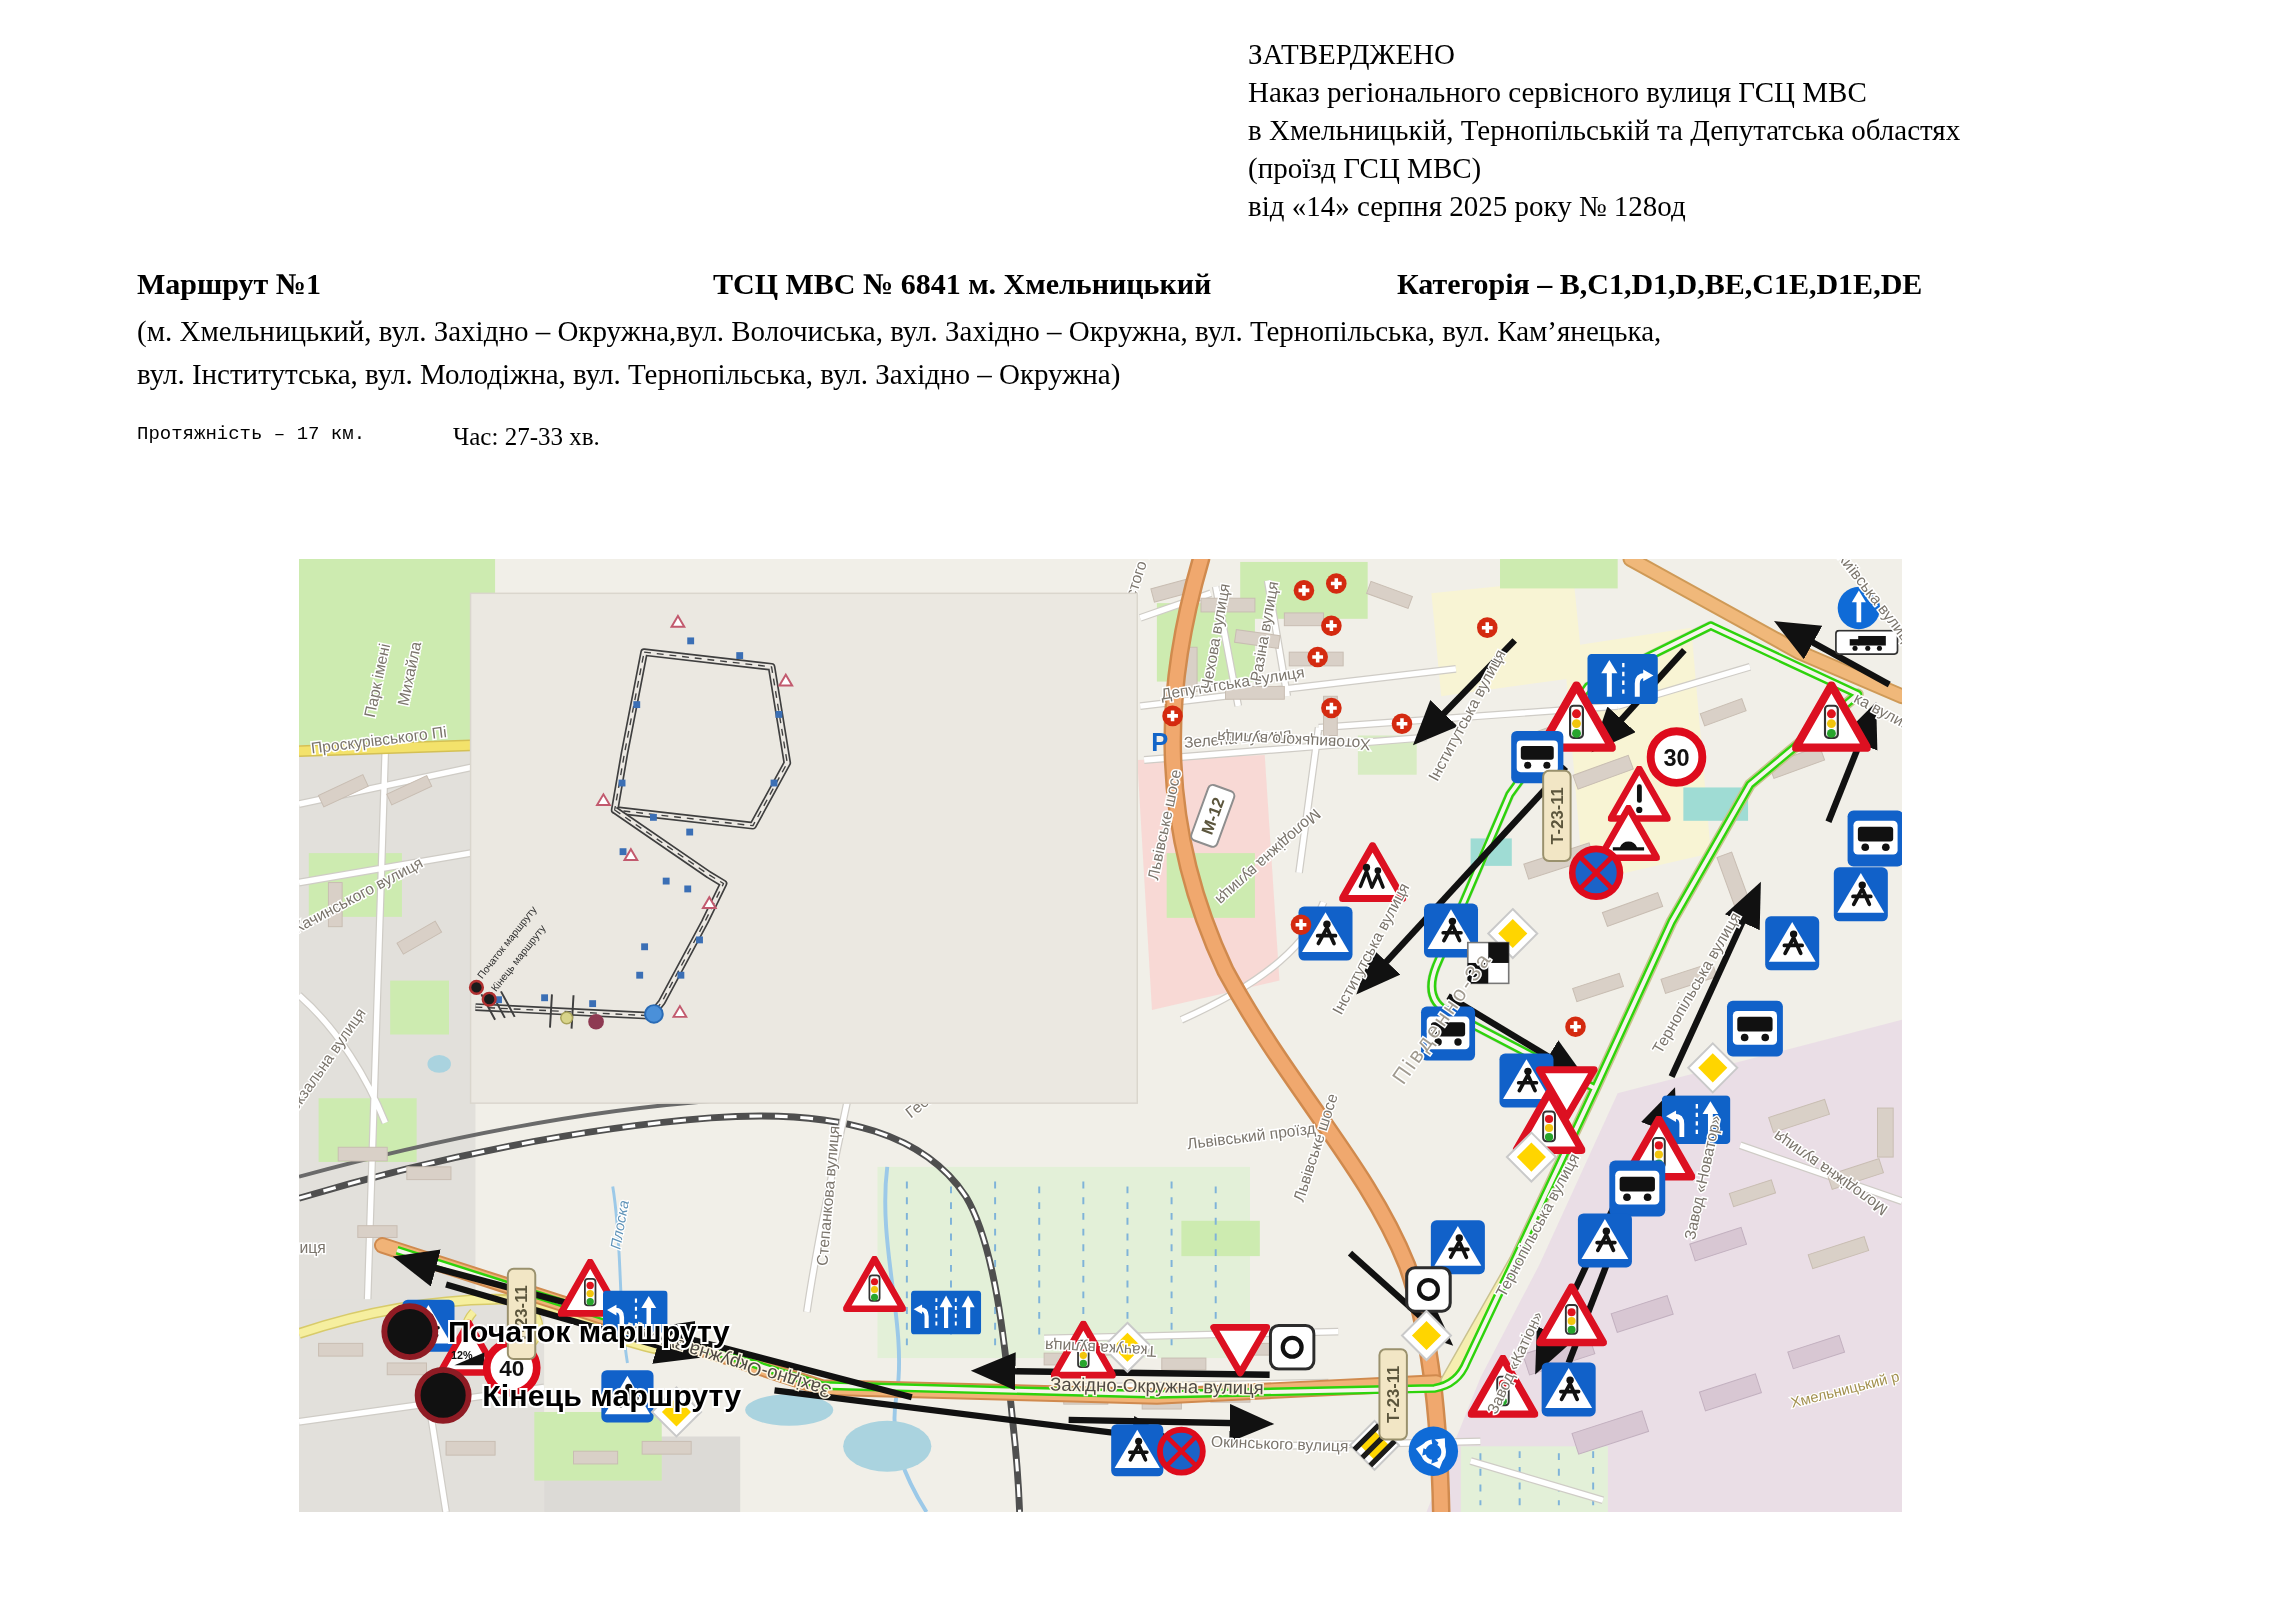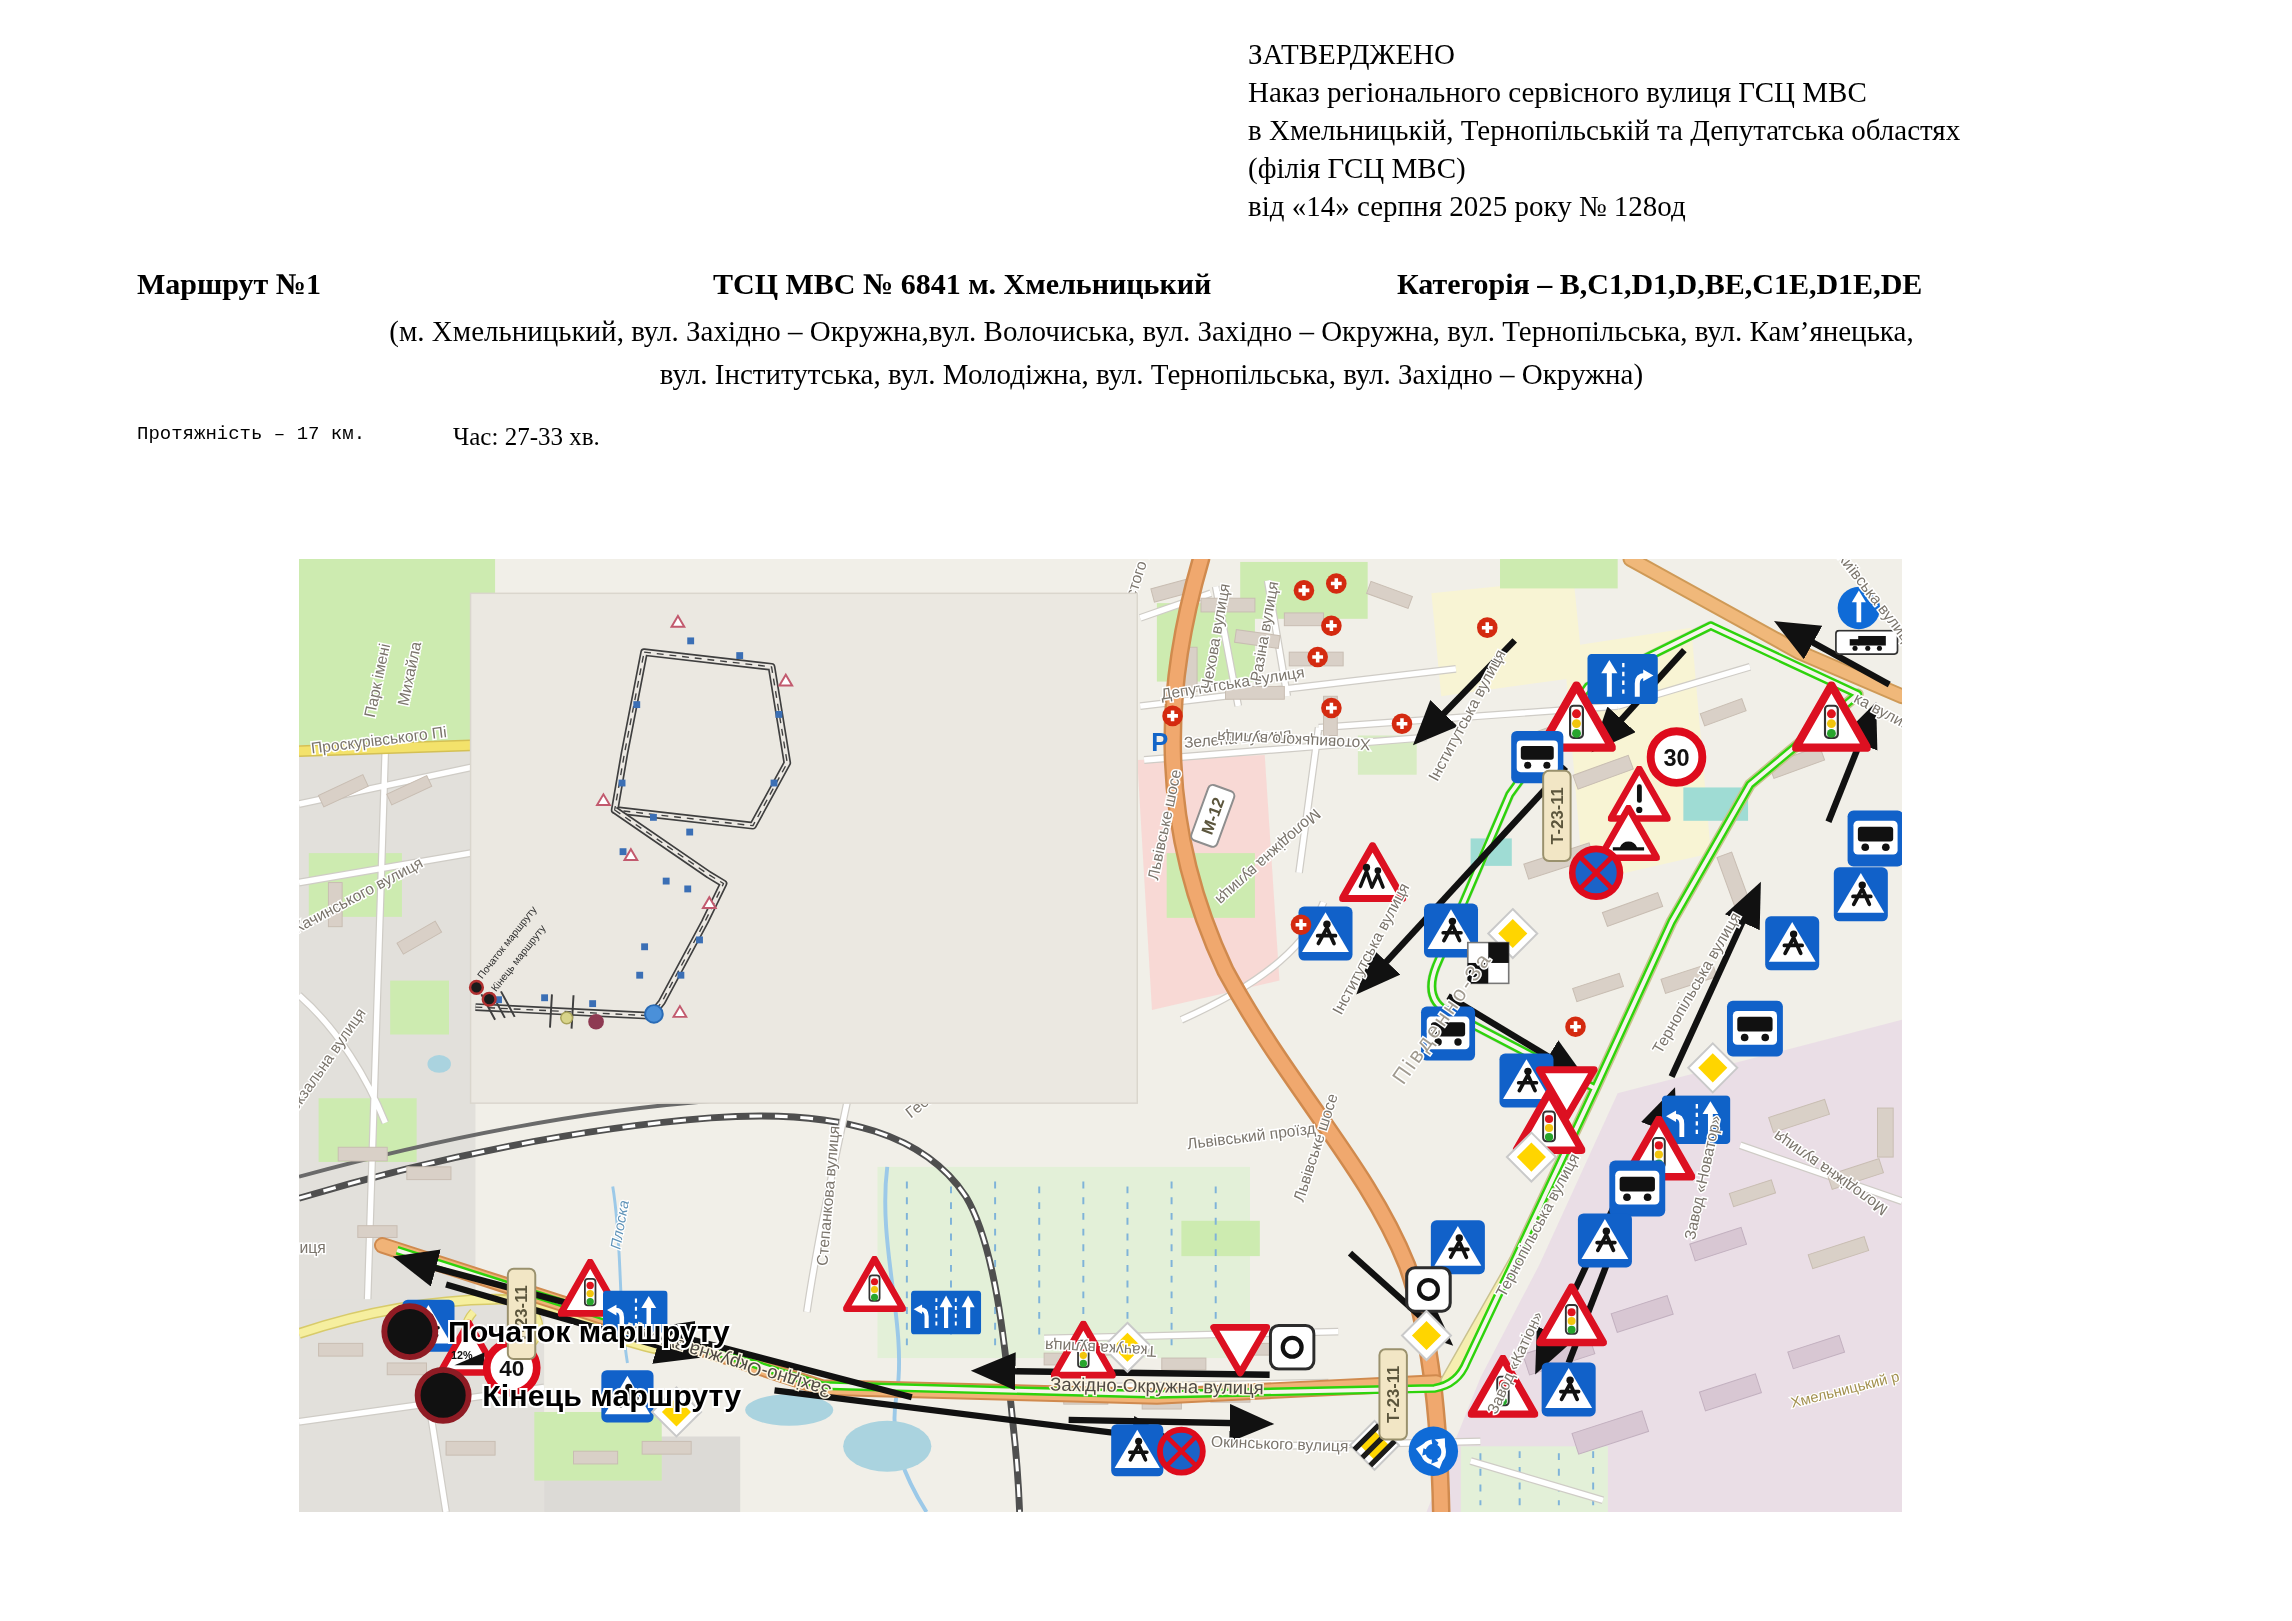--- a/index.html
+++ b/index.html
@@ -4,21 +4,21 @@
 <style>
   html,body{margin:0;padding:0;background:#fff;}
   body{position:relative;width:2293px;height:1621px;overflow:hidden;
        font-family:"Liberation Serif",serif;color:#000;}
   .abs{position:absolute;}
   .approval{left:1248px;top:35px;font-size:29px;line-height:38px;}
   .route-row{left:0;top:267px;width:2293px;height:41px;font-weight:bold;font-size:30px;}
   .route-no{position:absolute;left:137px;font-family:Liberation Serif, serif;}
   .route-center{position:absolute;left:713px;}
   .route-cat{position:absolute;left:1397px;}
-  .desc{left:137px;font-size:29px;line-height:43px;width:2029px;text-align:center;}
+  .desc{left:137px;font-size:29px;line-height:43px;width:2029px;}
   .desc1{top:310px;} .desc2{top:353px;}
   .stat-len{position:absolute;left:137px;top:423px;font-size:19px;font-family:Liberation Mono, monospace;}
   .stat-time{position:absolute;left:453px;top:423px;font-size:25px;}
   .map-wrap{left:299px;top:559px;width:1603px;height:953px;}
   svg text{font-family:"Liberation Sans",sans-serif;}
   .lbl{fill:#7b756c;font-size:16px;text-anchor:middle;stroke:#ffffff;stroke-width:3px;paint-order:stroke;}
   .lbl-dark{fill:#4f4a43;font-size:19px;text-anchor:middle;stroke:#fdf6e4;stroke-width:3px;paint-order:stroke;}
   .lbl-big{fill:#a19b90;font-size:22px;letter-spacing:3px;text-anchor:middle;stroke:#fff;stroke-width:3px;paint-order:stroke;}
   .lbl-water{fill:#5f93b8;font-size:15px;font-style:italic;text-anchor:middle;stroke:#fff;stroke-width:2.5px;paint-order:stroke;}
   .lbl-bound{fill:#a3914f;font-size:15px;text-anchor:middle;stroke:#fff;stroke-width:2.5px;paint-order:stroke;}
@@ -28,21 +28,21 @@
   .legend-lbl{font-size:31px;font-weight:bold;fill:#000;stroke:#ffffff;stroke-width:4px;paint-order:stroke;}
   .ins-lbl{font-size:10.5px;fill:#2f2f2f;}
 </style>
 </head>
 <body>
 
 <div class="abs approval">
   <div>ЗАТВЕРДЖЕНО</div>
   <div>Наказ регіонального сервісного вулиця ГСЦ МВС</div>
   <div>в Хмельницькій, Тернопільській та Депутатська областях</div>
-  <div>(філія ГСЦ МВС)</div>
+  <div>(проїзд ГСЦ МВС)</div>
   <div>від «14» серпня 2025 року № 128од</div>
 </div>
 
 <div class="abs route-row">
   <span class="route-no">Маршрут №1</span>
   <span class="route-center">ТСЦ МВС № 6841 м. Хмельницький</span>
   <span class="route-cat">Категорія – B,C1,D1,D,BE,C1E,D1E,DE</span>
 </div>
 
 <div class="abs desc desc1">(м. Хмельницький, вул. Західно – Окружна,вул. Волочиська, вул. Західно – Окружна,  вул. Тернопільська, вул. Кам’янецька,</div>

